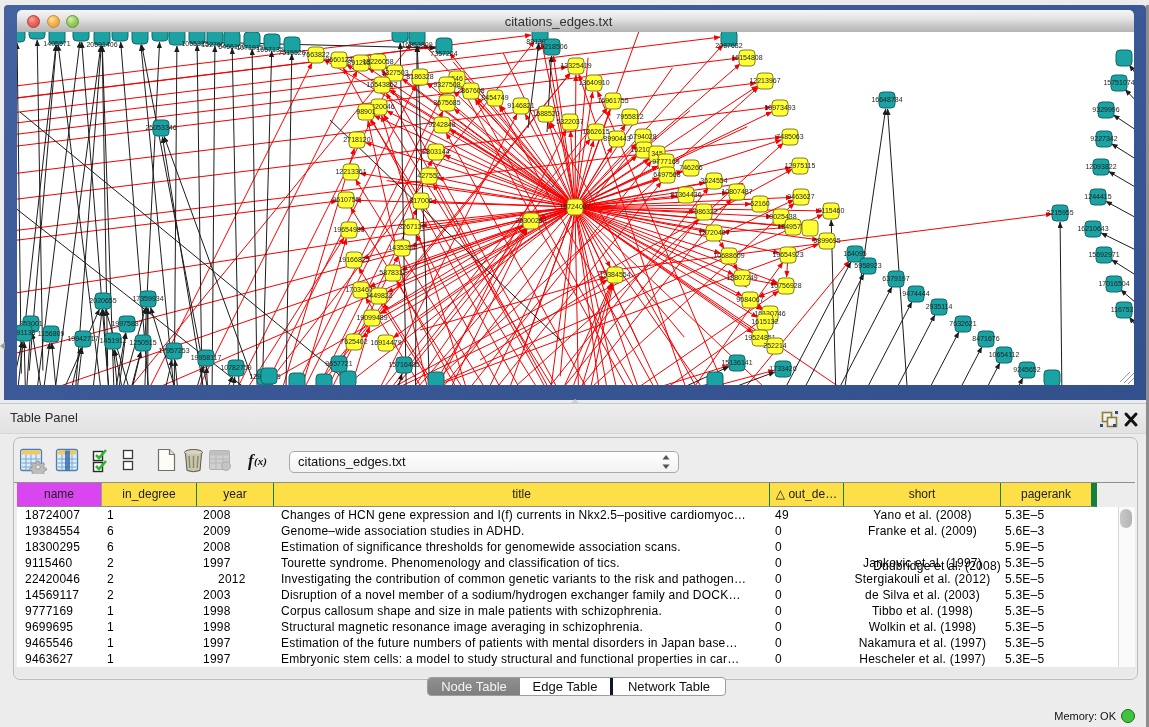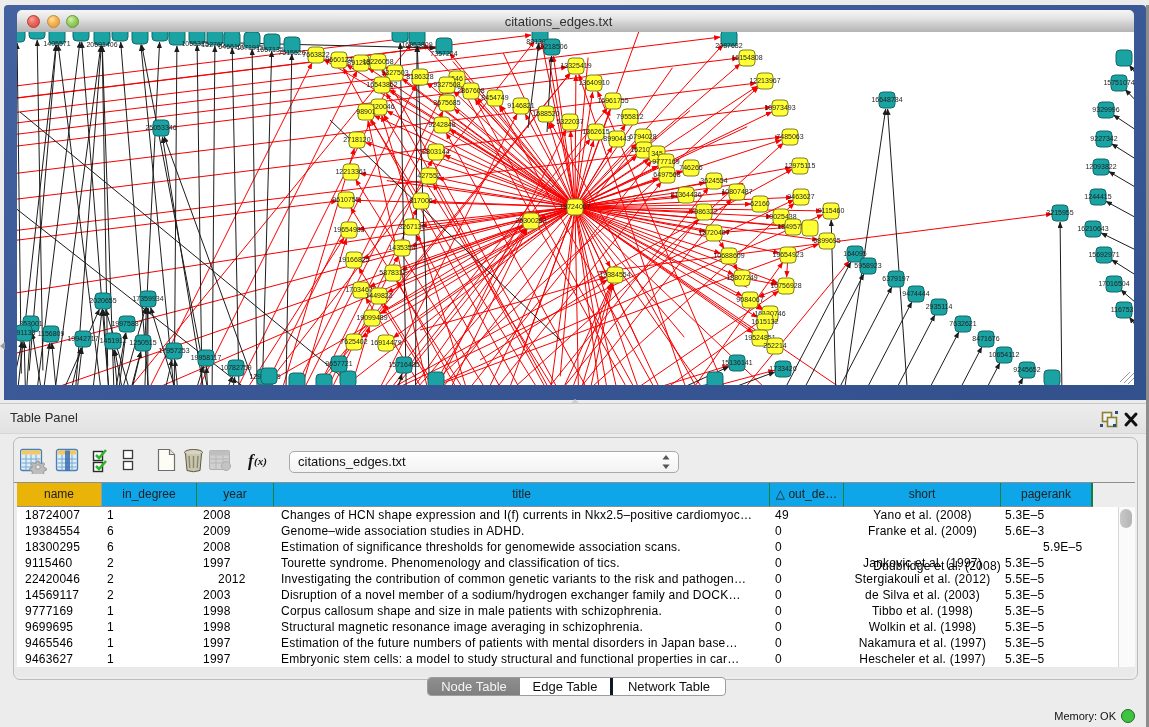--- a/index.html
+++ b/index.html
@@ -13,21 +13,21 @@
 #tlg{left:66px;background:radial-gradient(circle at 35% 30%,#d4f0b2 0%,#9ad05e 45%,#6fae3d 100%);border:1px solid #62993c;}
 #canvas{left:17px;top:32px;width:1117px;height:353px;background:#fff;overflow:hidden;}
 #rightstrip{left:1146px;top:5px;width:3px;height:722px;background:#8d8d8d;}
 #lefttri{left:0px;top:342px;width:0;height:0;border-top:4px solid transparent;border-bottom:4px solid transparent;border-right:5px solid #9a9a9a;}
 #tpbar{left:0;top:403px;width:1146px;height:29px;background:linear-gradient(#ededed,#e2e2e2);border-top:1px solid #c9c9c9;border-bottom:1px solid #d6d6d6;}
 #tptitle{left:10px;top:410px;font-size:13px;color:#2d2d2d;}
 #container{left:13px;top:437px;width:1123px;height:241px;background:#ededed;border:1px solid #bcbcbc;border-radius:7px;}
 #combo{left:289px;top:451px;width:388px;height:20px;background:linear-gradient(#ffffff,#f2f2f2);border:1px solid #a9a9a9;border-radius:5px;}
 #combotext{left:298px;top:454px;font-size:13px;color:#111;}
 #headerline{left:14px;top:482px;width:1121px;height:1px;background:#8e8e8e;}
-.hdr{top:483px;height:23px;background:#0ea5e9;border-right:2px solid #15803d;font-size:12px;color:#222;text-align:center;line-height:23px;border-bottom:1px solid #8e8e8e;}
+.hdr{top:483px;height:23px;background:#fde047;border-right:6px solid #15803d;font-size:12px;color:#222;text-align:center;line-height:23px;border-bottom:1px solid #8e8e8e;}
 #rowsbg{left:17px;top:507px;width:1117px;height:160px;background:#fff;}
 .cell{position:absolute;font-size:12px;letter-spacing:0.22px;color:#000;height:16px;line-height:16px;white-space:nowrap;overflow:hidden;}
 #sbtrack{left:1118px;top:507px;width:16px;height:160px;background:#fafafa;border-left:1px solid #d8d8d8;}
 #sbthumb{left:1120px;top:509px;width:12px;height:19px;background:linear-gradient(90deg,#c8c8c8,#b4b4b4);border-radius:6px;}
 #footer{left:14px;top:667px;width:1121px;height:10px;background:#e9e9e9;border-radius:0 0 6px 6px;}
 #tabs{left:427px;top:677px;height:17px;display:flex;border:1px solid #9d9d9d;border-radius:4px;overflow:hidden;background:#fff;}
 .tab{font-size:13px;line-height:17px;text-align:center;color:#111;}
 #tab1{width:92px;background:linear-gradient(#8f8f8f,#7f7f7f);color:#f4f4f4;}
 #tab2{width:90px;border-right:3px solid #0f172a;}
 #tab3{width:112px;}
@@ -692,49 +692,49 @@
 <text x="234" y="17" font-family="Liberation Serif,serif" font-style="italic" font-weight="bold" font-size="11" fill="#111">(x)</text>
 </svg>
 <div id="combo" class="abs">
     <svg width="14" height="18" style="position:absolute;right:5px;top:1px;">
 <path d="M7 2 l3.6 4.5 h-7.2 z" fill="#555"></path>
       <path d="M7 16 l3.6 -4.5 h-7.2 z" fill="#555"></path>
     </svg>
   </div>
 <div id="combotext" class="abs">citations_edges.txt</div>
 <div id="headerline" class="abs"></div>
-<div class="abs hdr" style="left:17px;width:84px;background:#eab308;border-right:1px solid #9b9b9b;">name</div>
+<div class="abs hdr" style="left:17px;width:84px;background:#d946ef;border-right:1px solid #9b9b9b;">name</div>
 <div class="abs hdr" style="left:102px;width:94px;">in_degree</div>
 <div class="abs hdr" style="left:197px;width:76px;">year</div>
 <div class="abs hdr" style="left:274px;width:495px;">title</div>
 <div class="abs hdr" style="left:770px;width:73px;">△ out_de…</div>
 <div class="abs hdr" style="left:844px;width:156px;">short</div>
 <div class="abs hdr" style="left:1001px;width:90px;">pagerank</div>
 <div id="rowsbg" class="abs"></div>
 <div class="abs cell" style="left:25px;top:507px;width:75px;">18724007</div>
 <div class="abs cell" style="left:107px;top:507px;width:60px;">1</div>
 <div class="abs cell" style="left:203px;top:507px;width:60px;">2008</div>
-<div class="abs cell" style="left:281px;top:507px;width:487px;">Changes of HCN shape expression and I(f) currents in Nkx2.5–positive cardiomyoc…</div>
+<div class="abs cell" style="left:281px;top:507px;width:487px;">Changes of HCN gene expression and I(f) currents in Nkx2.5–positive cardiomyoc…</div>
 <div class="abs cell" style="left:775px;top:507px;width:60px;">49</div>
 <div class="abs cell" style="left:844px;top:507px;width:157px;text-align:center;">Yano et al. (2008)</div>
 <div class="abs cell" style="left:1005px;top:507px;width:80px;">5.3E–5</div>
 <div class="abs cell" style="left:25px;top:523px;width:75px;">19384554</div>
 <div class="abs cell" style="left:107px;top:523px;width:60px;">6</div>
 <div class="abs cell" style="left:203px;top:523px;width:60px;">2009</div>
 <div class="abs cell" style="left:281px;top:523px;width:487px;">Genome–wide association studies in ADHD.</div>
 <div class="abs cell" style="left:775px;top:523px;width:60px;">0</div>
 <div class="abs cell" style="left:844px;top:523px;width:157px;text-align:center;">Franke et al. (2009)</div>
 <div class="abs cell" style="left:1005px;top:523px;width:80px;">5.6E–3</div>
 <div class="abs cell" style="left:25px;top:539px;width:75px;">18300295</div>
 <div class="abs cell" style="left:107px;top:539px;width:60px;">6</div>
 <div class="abs cell" style="left:203px;top:539px;width:60px;">2008</div>
 <div class="abs cell" style="left:281px;top:539px;width:487px;">Estimation of significance thresholds for genomewide association scans.</div>
 <div class="abs cell" style="left:775px;top:539px;width:60px;">0</div>
 <div class="abs cell" style="left:844px;top:558px;width:157px;text-align:right;">Dudbridge et al. (2008)</div>
-<div class="abs cell" style="left:1005px;top:539px;width:80px;margin-left:38px;">5.9E–5</div>
+<div class="abs cell" style="left:1005px;top:539px;width:80px;">5.9E–5</div>
 <div class="abs cell" style="left:25px;top:555px;width:75px;">9115460</div>
 <div class="abs cell" style="left:107px;top:555px;width:60px;">2</div>
 <div class="abs cell" style="left:203px;top:555px;width:60px;">1997</div>
 <div class="abs cell" style="left:281px;top:555px;width:487px;">Tourette syndrome. Phenomenology and classification of tics.</div>
 <div class="abs cell" style="left:775px;top:555px;width:60px;">0</div>
 <div class="abs cell" style="left:844px;top:555px;width:157px;text-align:center;">Jankovic et al. (1997)</div>
 <div class="abs cell" style="left:1005px;top:555px;width:80px;">5.3E–5</div>
 <div class="abs cell" style="left:25px;top:571px;width:75px;">22420046</div>
 <div class="abs cell" style="left:107px;top:571px;width:60px;">2</div>
 <div class="abs cell" style="left:203px;top:571px;width:60px;margin-left:15px;">2012</div>

